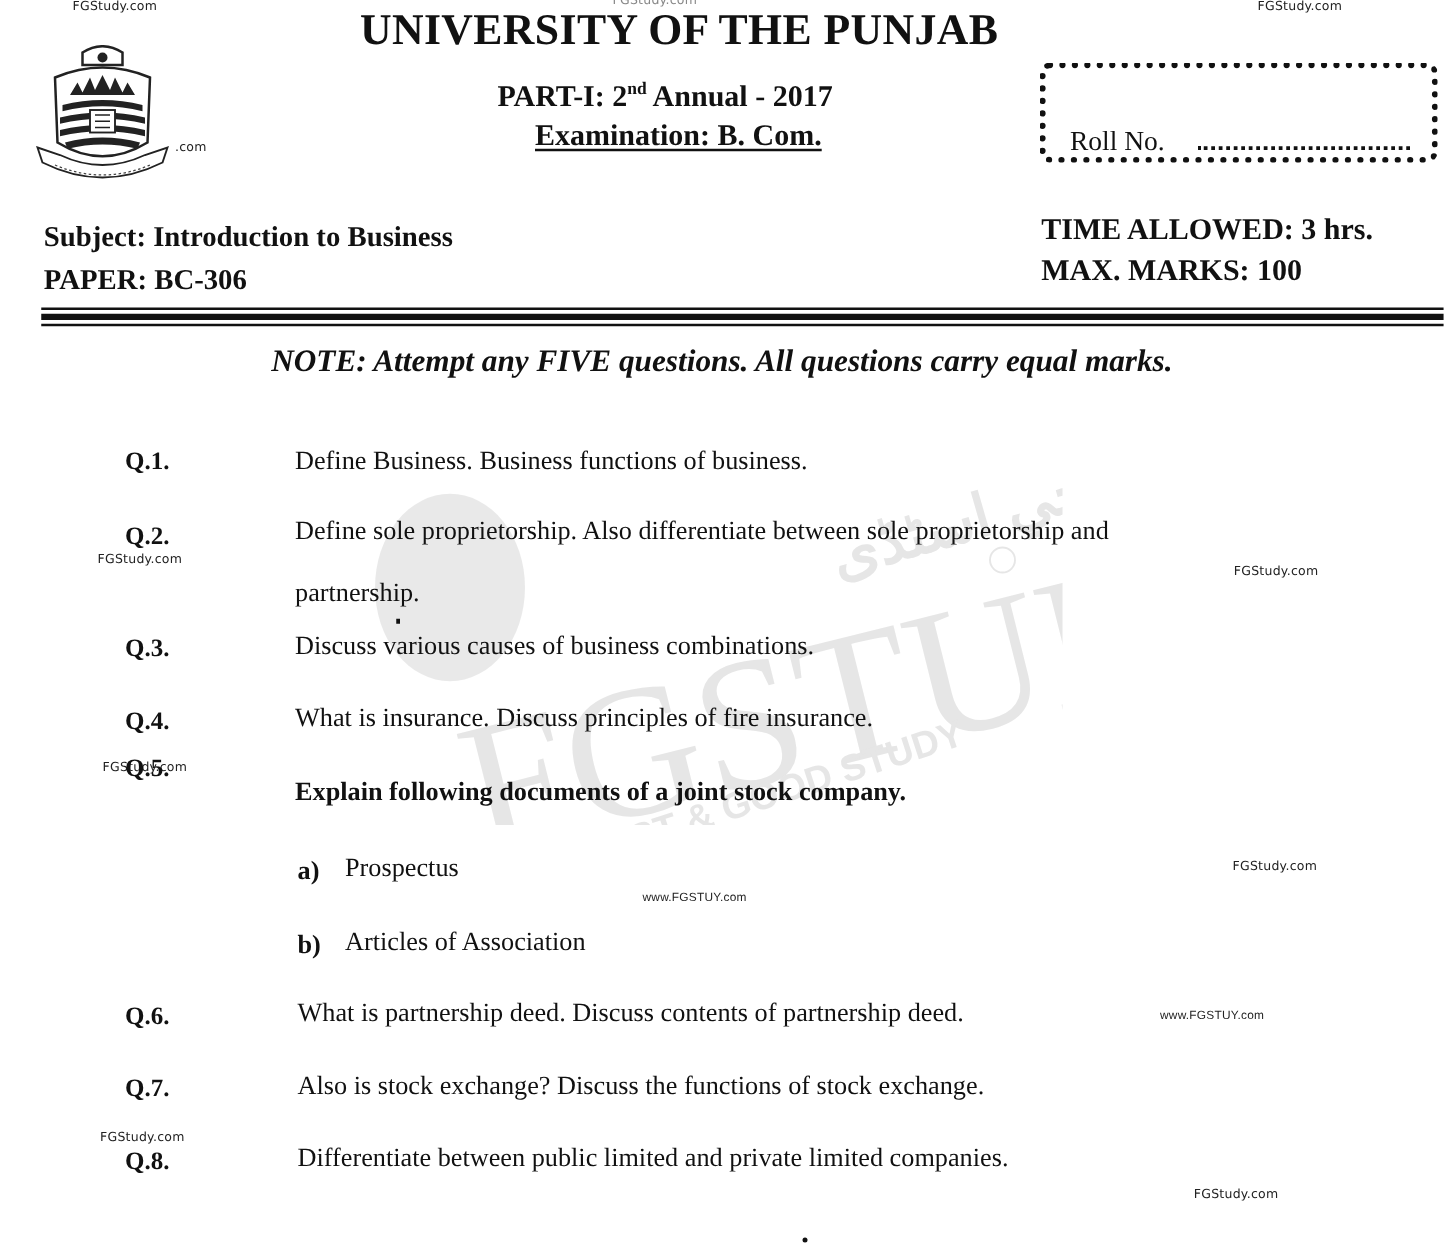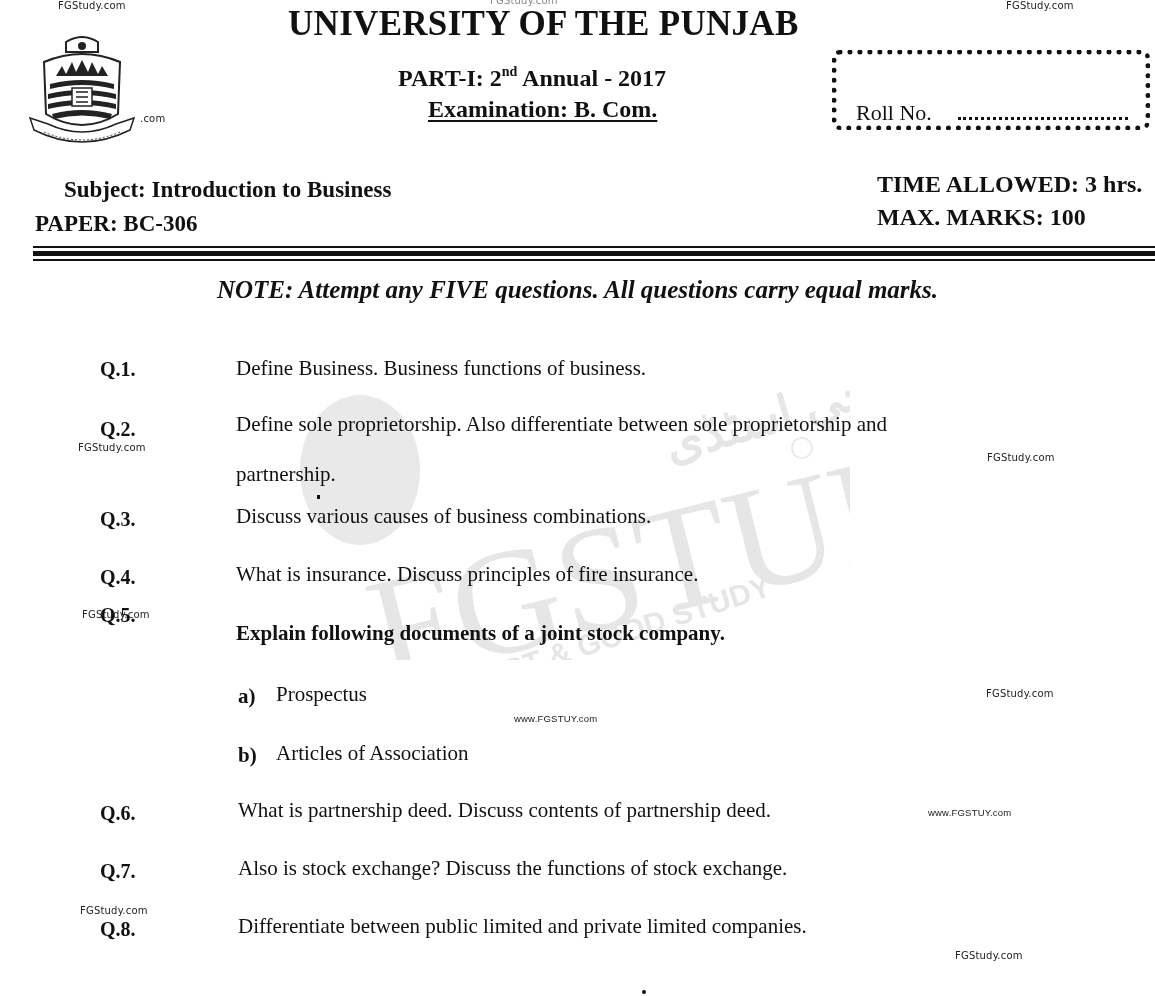--- a/index.html
+++ b/index.html
@@ -30,21 +30,21 @@
     border: 5px dotted #111; border-radius: 8px; box-sizing: border-box;
   }
   .roll-label {
     left: 856px; top: 100px; font-size: 22px; font-weight: normal; white-space: nowrap;
   }
   .roll-dots {
     left: 958px; top: 113px; width: 170px; height: 4px;
     border-bottom: 3px dotted #111;
   }
   .meta-left { left: 35px; font-size: 23px; font-weight: bold; white-space: nowrap; }
-  .meta-right { left: 833px; font-size: 24px; font-weight: bold; white-space: nowrap; margin-left: 44px; }
+  .meta-right { left: 833px; font-size: 24px; font-weight: bold; white-space: nowrap; }
   .rule { left: 33px; width: 1122px; background: #111; }
   .note {
     left: 0; width: 1155px; top: 276px; text-align: center;
     font-size: 25px; font-weight: bold; font-style: italic; white-space: nowrap;
   }
   .qnum { left: 100px; font-size: 20px; font-weight: bold; white-space: nowrap; }
   .qtext { left: 236px; font-size: 21px; white-space: nowrap; }
   .qtext.bold { font-weight: bold; }
   .sub-label { left: 238px; font-size: 21px; font-weight: bold; }
   .sub-text { left: 276px; font-size: 21px; white-space: nowrap; }
@@ -95,21 +95,21 @@
 <div class="abs univ-title">UNIVERSITY OF THE PUNJAB</div>
 <div class="abs part-line">
   <span>PART-I: 2</span><sup>nd</sup><span> Annual - 2017</span>
 </div>
 <div class="abs exam-line">Examination: B. Com.</div>
 
 <div class="abs roll-box"></div>
 <div class="abs roll-label">Roll No.</div>
 <div class="abs roll-dots"></div>
 
-<div class="abs meta-left" style="top:177px;margin-left:29px;">Subject: Introduction to Business</div>
+<div class="abs meta-left" style="top:177px;">Subject: Introduction to Business</div>
 <div class="abs meta-left" style="top:211px;">PAPER: BC-306</div>
 <div class="abs meta-right" style="top:171px;">TIME ALLOWED: 3 hrs.</div>
 <div class="abs meta-right" style="top:204px;">MAX. MARKS: 100</div>
 
 <div class="abs rule" style="top:246px; height:2px;"></div>
 <div class="abs rule" style="top:251px; height:5px;"></div>
 <div class="abs rule" style="top:259px; height:2px;"></div>
 
 <div class="abs note">NOTE: Attempt any FIVE questions. All questions carry equal marks.</div>
 

